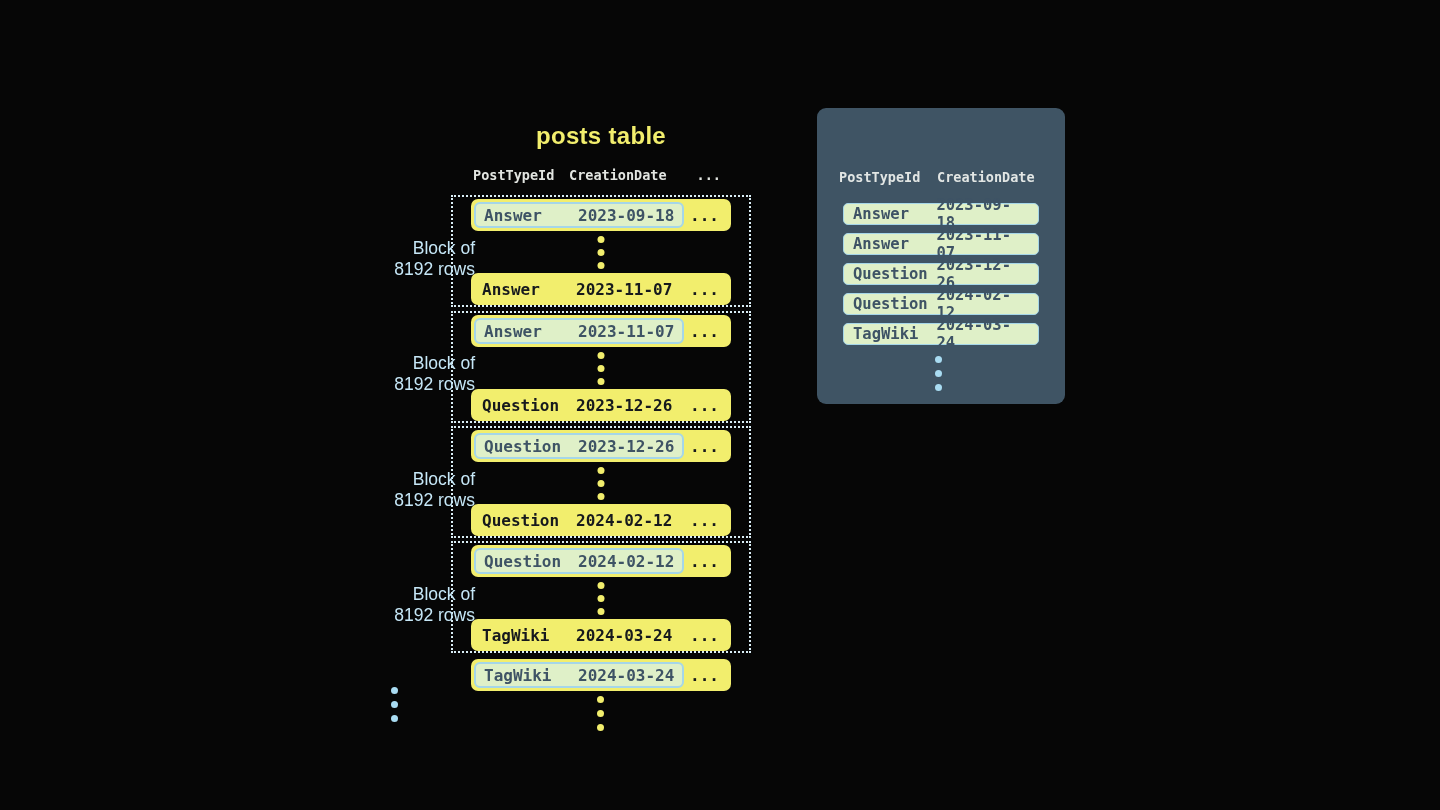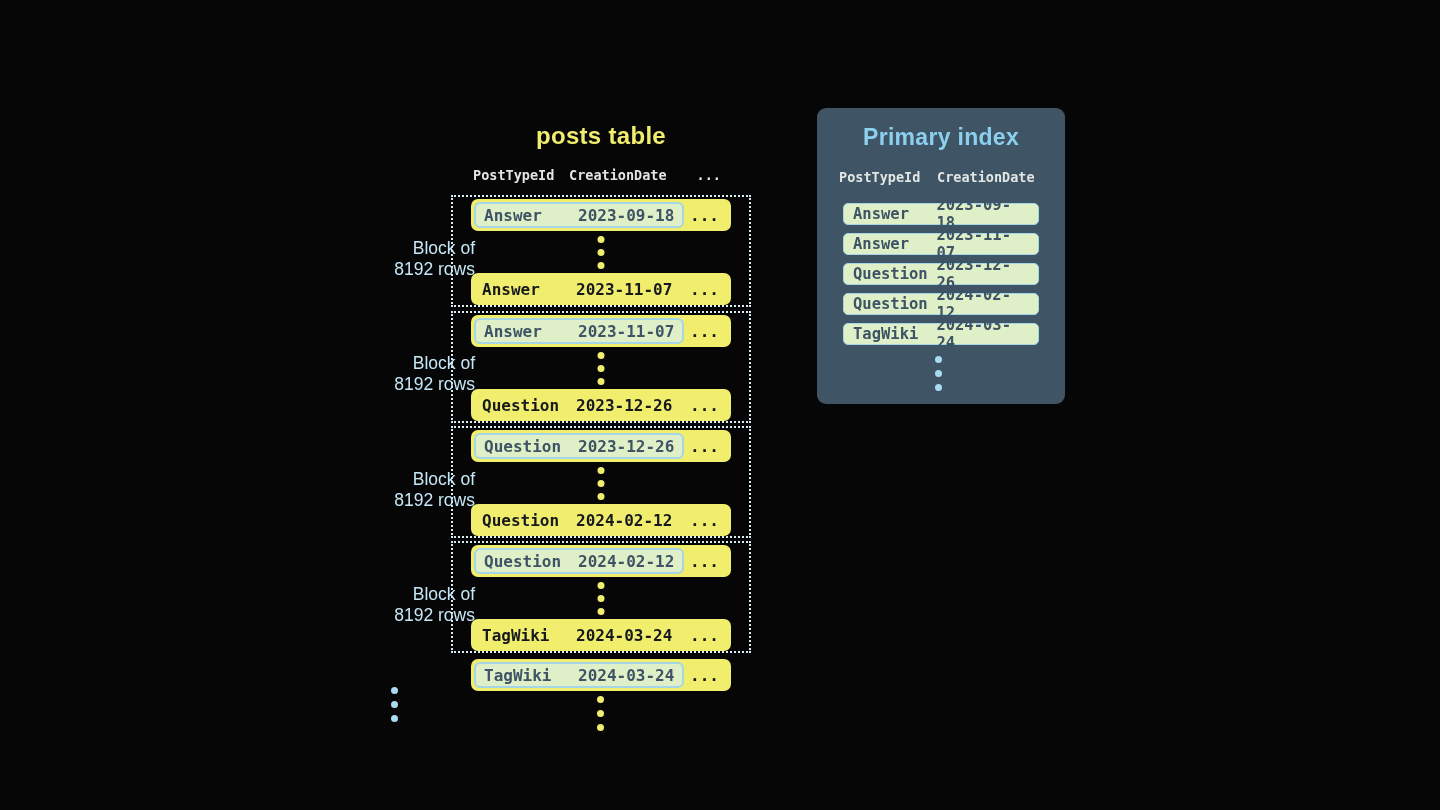--- a/index.html
+++ b/index.html
@@ -174,21 +174,20 @@
     <div>Block of</div>
     <div>8192 rows</div>
   </div>
   <div class="vdots blue" style="left:372px; top:687px">
       <span></span>
       <span></span>
       <span></span>
     </div>
 
   <div class="pi-panel">
-    <div class="pi-title">Primary index</div>
     <div class="pi-header">
       <span class="h-type">PostTypeId</span>
       <span class="h-date">CreationDate</span>
     </div>
     <div class="pi-row" style="top:95px">
       <span class="type">Answer</span>
       <span class="date">2023-09-18</span>
     </div>
     <div class="pi-row" style="top:125px">
       <span class="type">Answer</span>

